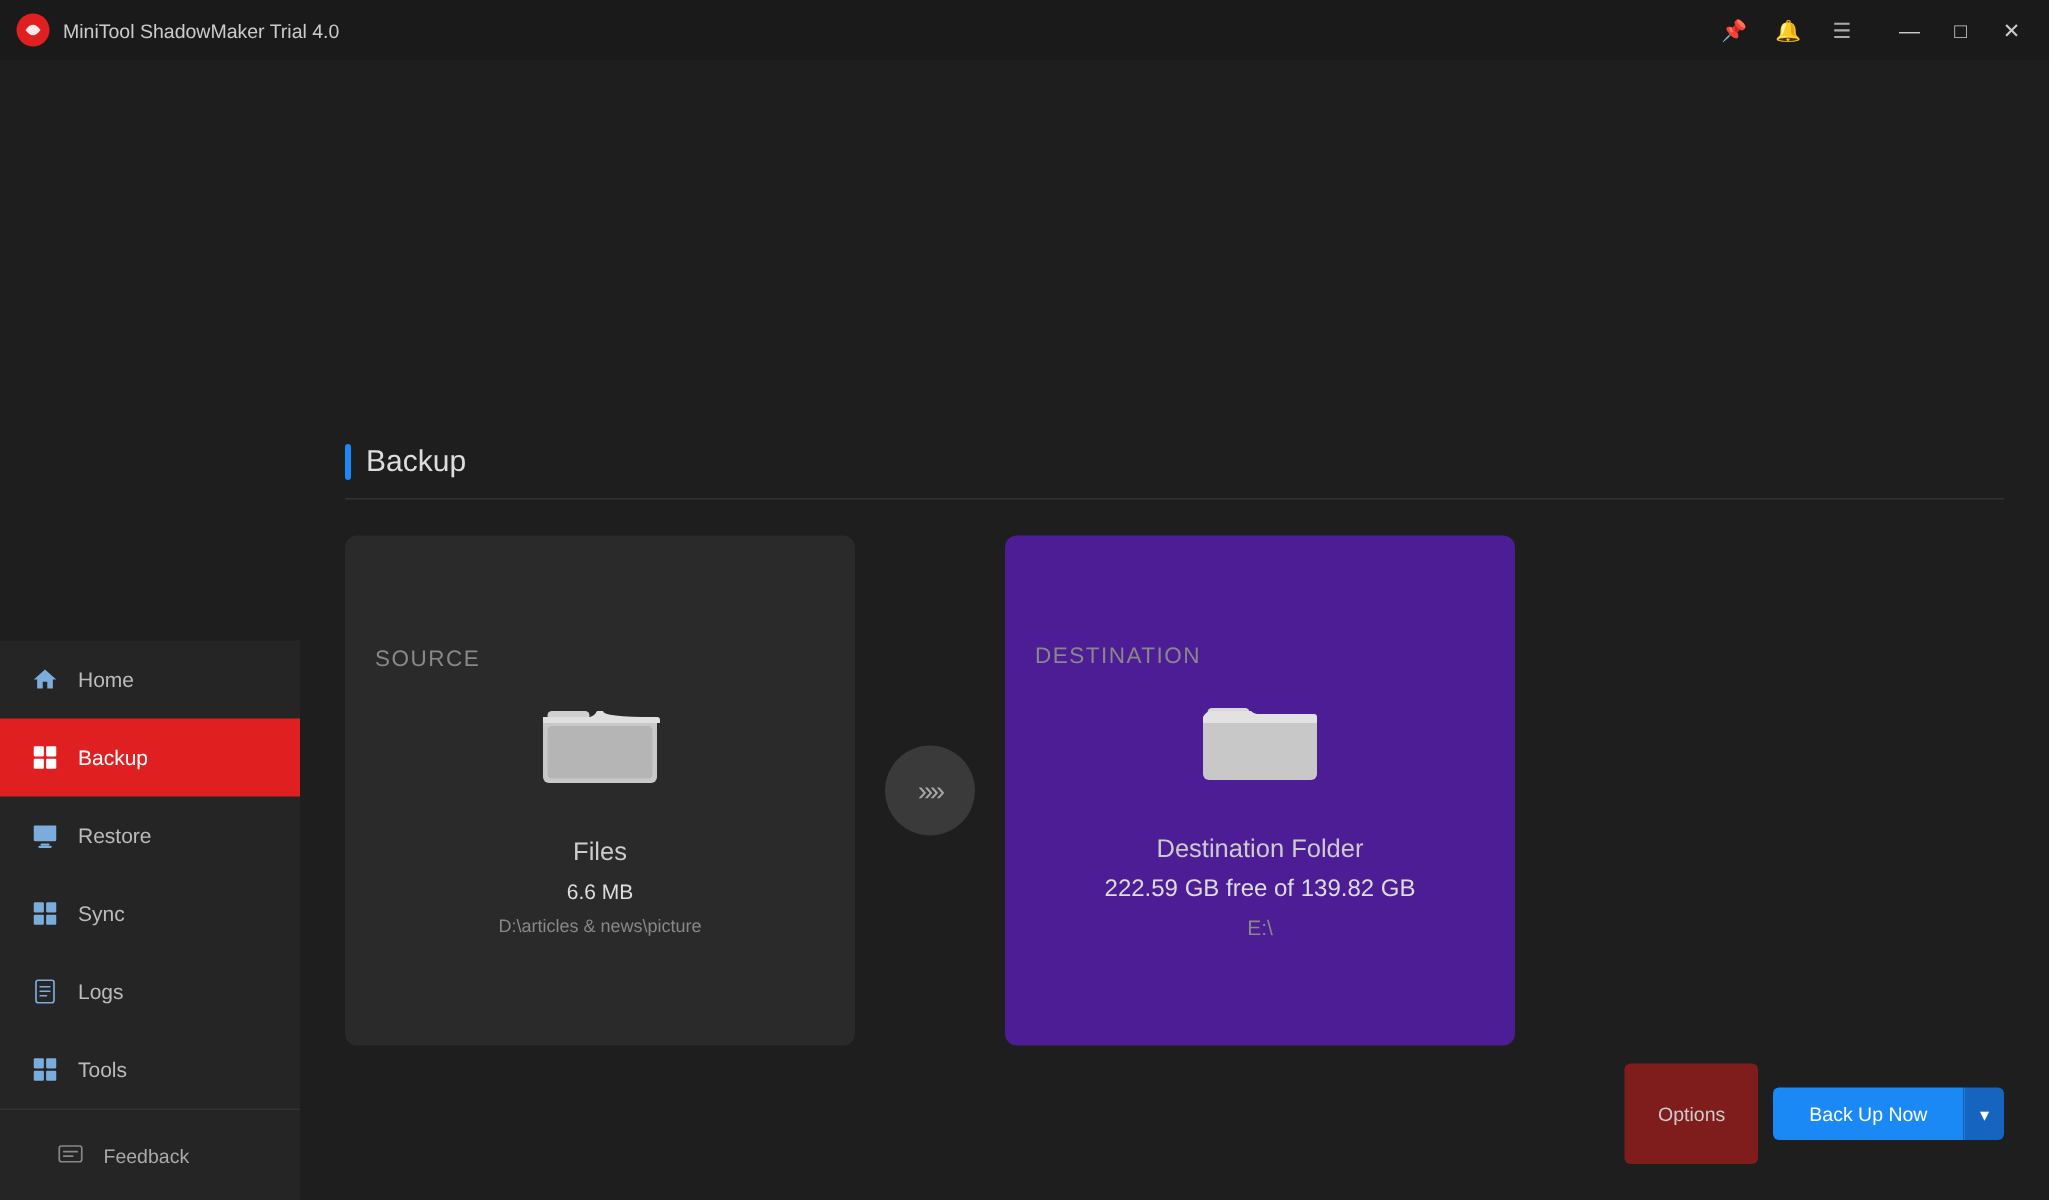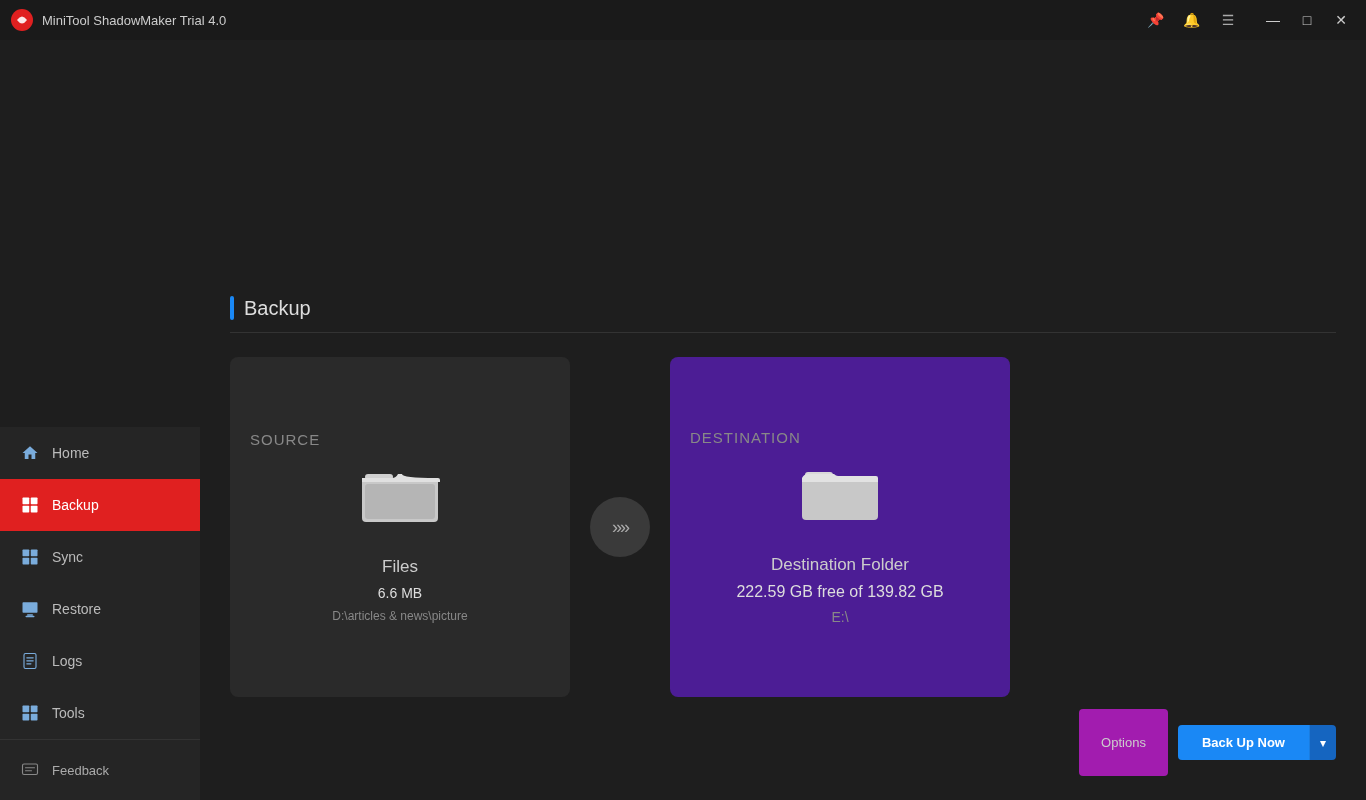--- a/index.html
+++ b/index.html
@@ -101,21 +101,21 @@
       width: 20px;
       height: 20px;
       flex-shrink: 0;
       display: flex;
       align-items: center;
       justify-content: center;
     }
     .nav-spacer { flex: 1; }
     .nav-bottom {
       border-top: 1px solid #333;
-      padding: 8px 0;
+      padding: 8px 17px;
     }
     .nav-bottom-item {
       height: 44px;
       display: flex;
       align-items: center;
       padding: 0 20px;
       gap: 12px;
       cursor: pointer;
       font-size: 13px;
       color: #aaa;
@@ -246,36 +246,36 @@
     .bottom-bar {
       display: flex;
       justify-content: flex-end;
       align-items: center;
       gap: 10px;
       padding: 12px 0 4px 0;
       flex-shrink: 0;
     }
     .btn-options {
       padding: 26px 22px;
-      background: #a21caf;
+      background: #7f1d1d;
       border: none;
       border-radius: 4px;
       color: #ccc;
       font-size: 13px;
       cursor: pointer;
     }
     .btn-backup {
       padding: 10px 24px;
       background: #1a88f5;
       border: none;
       border-radius: 4px 0 0 4px;
       color: #fff;
       font-size: 13px;
       cursor: pointer;
-      font-weight: 700;
+      font-weight: 400;
     }
     .btn-backup-arrow {
       padding: 10px 10px;
       background: #1565c0;
       border: none;
       border-radius: 0 4px 4px 0;
       color: #fff;
       font-size: 12px;
       cursor: pointer;
       border-left: 1px solid #1a7de0;
@@ -331,38 +331,38 @@
           <rect x="2" y="13" width="9" height="9" rx="1"></rect>
           <rect x="13" y="13" width="9" height="9" rx="1"></rect>
         </svg>
       </span>
       <span>Backup</span>
     </div>
 
     <div class="nav-item">
       <span class="nav-icon">
         <svg width="18" height="18" viewBox="0 0 24 24" fill="#7aacdc">
+          <rect x="2" y="3" width="20" height="14" rx="1"></rect>
+          <rect x="8" y="19" width="8" height="2" rx="1"></rect>
+          <rect x="6" y="21" width="12" height="2" rx="1"></rect>
+        </svg>
+      </span>
+      <span>Restore</span>
+    </div>
+
+    <div class="nav-item">
+      <span class="nav-icon">
+        <svg width="18" height="18" viewBox="0 0 24 24" fill="#7aacdc">
           <rect x="2" y="2" width="9" height="9" rx="1"></rect>
           <rect x="13" y="2" width="9" height="9" rx="1"></rect>
           <rect x="2" y="13" width="9" height="9" rx="1"></rect>
           <rect x="13" y="13" width="9" height="9" rx="1"></rect>
         </svg>
       </span>
       <span>Sync</span>
-    </div>
-
-    <div class="nav-item">
-      <span class="nav-icon">
-        <svg width="18" height="18" viewBox="0 0 24 24" fill="#7aacdc">
-          <rect x="2" y="3" width="20" height="14" rx="1"></rect>
-          <rect x="8" y="19" width="8" height="2" rx="1"></rect>
-          <rect x="6" y="21" width="12" height="2" rx="1"></rect>
-        </svg>
-      </span>
-      <span>Restore</span>
     </div>
 
 
     <div class="nav-item">
       <span class="nav-icon">
         <svg width="18" height="18" viewBox="0 0 24 24" fill="#7aacdc">
           <rect x="4" y="2" width="16" height="20" rx="2" fill="none" stroke="#7aacdc" stroke-width="1.5"></rect>
           <rect x="7" y="7" width="10" height="1.5" rx="0.75"></rect>
           <rect x="7" y="11" width="10" height="1.5" rx="0.75"></rect>
           <rect x="7" y="15" width="7" height="1.5" rx="0.75"></rect>

